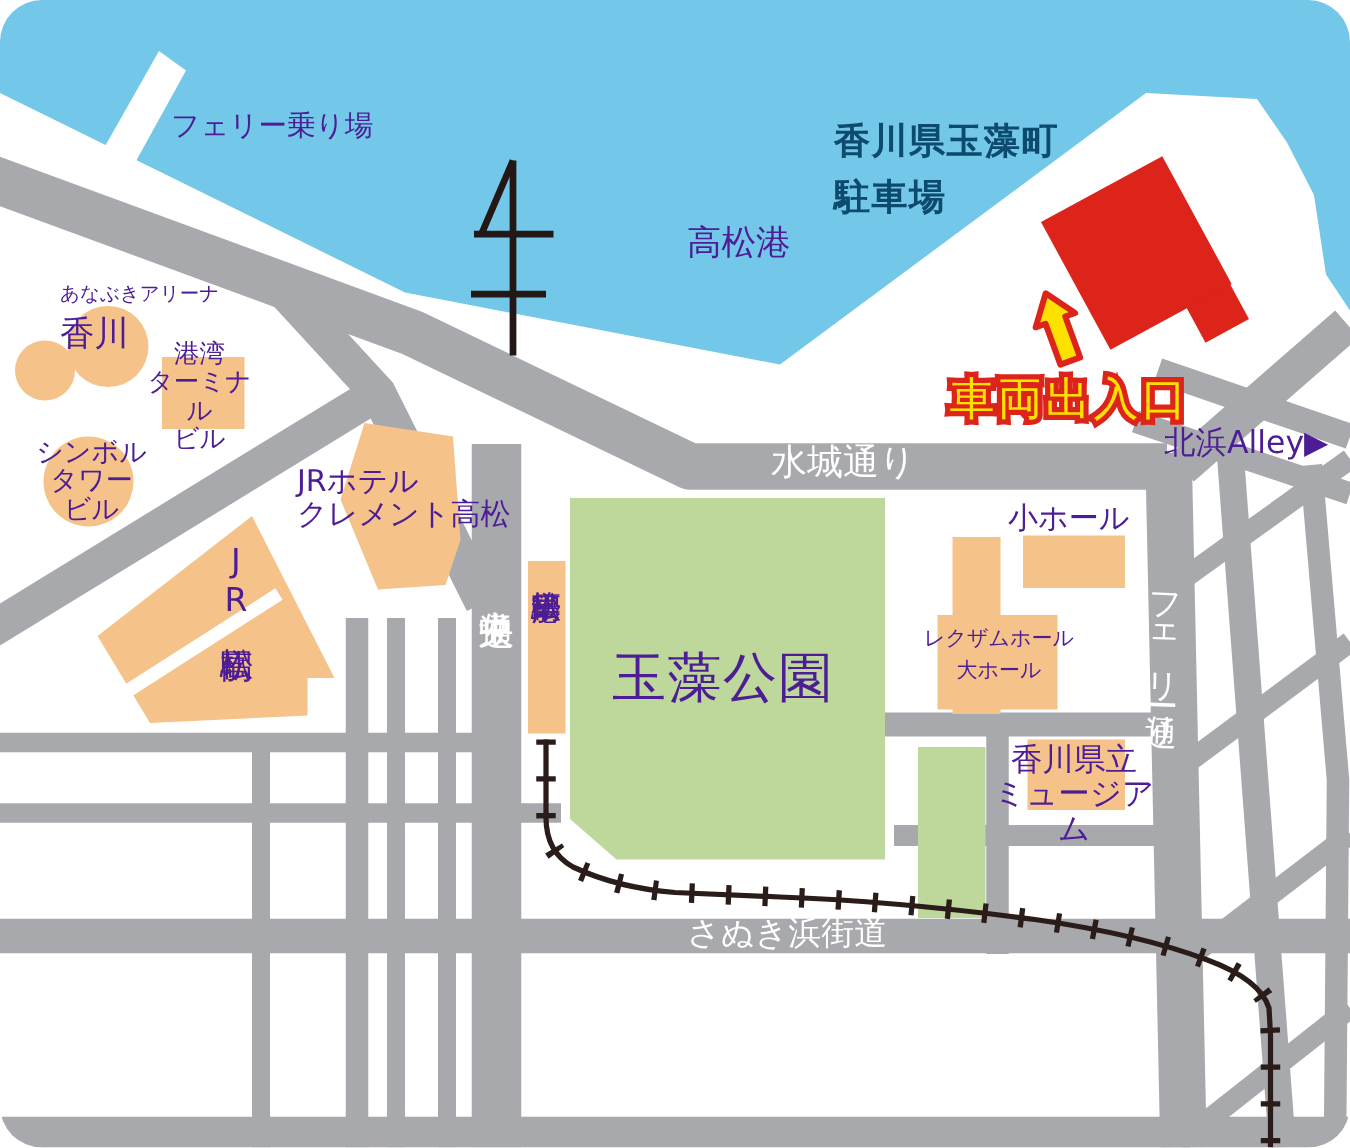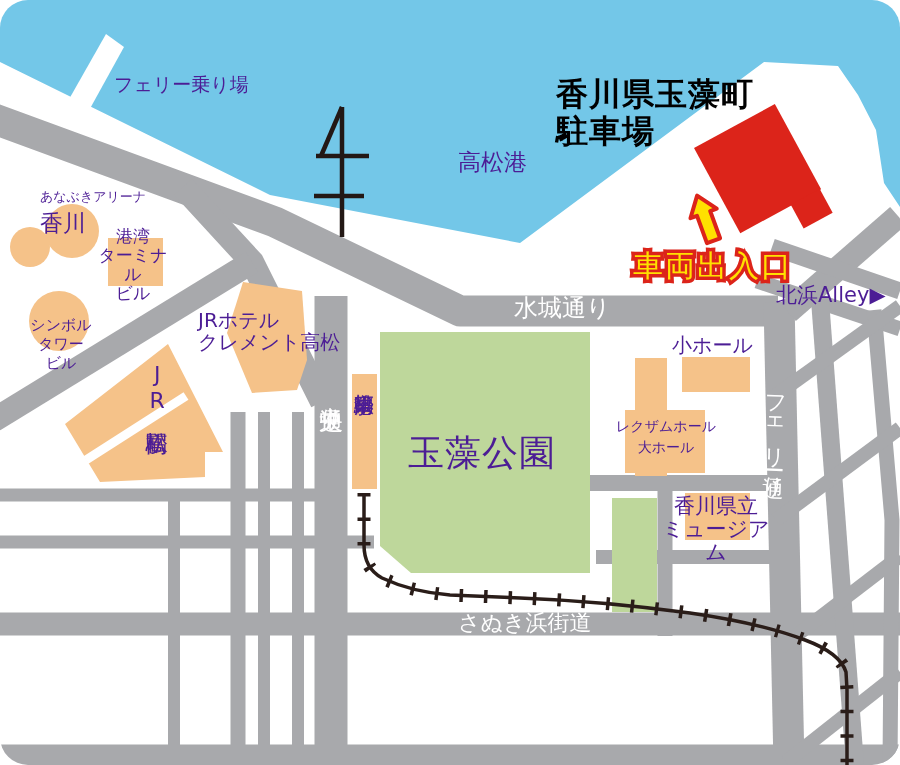--- a/index.html
+++ b/index.html
@@ -6,21 +6,21 @@
   #map{
     position:relative;width:900px;height:765px;background:#ffffff;
     border-radius:28px;overflow:hidden;
     font-family:"DejaVu Sans","Liberation Sans",sans-serif;
   }
   #map svg{position:absolute;left:0;top:0;}
   .lbl{position:absolute;color:#4c1d95;white-space:nowrap;line-height:1.08;}
   .lbl.white{color:#ffffff;}
   .lbl.center{text-align:center;white-space:normal;}
   .vtext{writing-mode:vertical-rl;text-orientation:upright;letter-spacing:1px;}
-  .title{font-weight:900;color:#000000;font-size:32px;line-height:37px;letter-spacing:1px;}
+  .title{font-weight:900;color:#0c4a6e;font-size:24px;line-height:37px;letter-spacing:1px;}
   .outline-wrap{position:absolute;font-weight:400;font-size:30px;letter-spacing:2px;}
   .outline-back{position:absolute;left:0;top:0;color:#dc241a;-webkit-text-stroke:7px #dc241a;}
   .outline-front{position:relative;color:#ffe100;}
 </style>
 </head>
 <body>
 
 <div id="map">
 
 <svg width="900" height="765" viewBox="0 0 900 765">
@@ -122,21 +122,21 @@
 
   <div class="lbl" style="left:40px;top:190px;font-size:13px;">あなぶきアリーナ</div>
   <div class="lbl" style="left:40px;top:211px;font-size:23px;">香川</div>
 
   <div class="lbl center" style="left:93px;top:227px;width:80px;font-size:17px;line-height:19px;">
     <div>港湾</div>
     <div>ターミナル</div>
     <div>ビル</div>
   </div>
 
-  <div class="lbl center" style="left:20px;top:292px;width:82px;font-size:15px;line-height:19px;margin-top:24px;">
+  <div class="lbl center" style="left:20px;top:292px;width:82px;font-size:18px;line-height:19px;">
     <div>シンボル</div>
     <div>タワー</div>
     <div>ビル</div>
   </div>
 
   <div class="lbl" style="left:198px;top:309px;font-size:20px;line-height:22px;">
     <div>JRホテル</div>
     <div>クレメント高松</div>
   </div>
 

